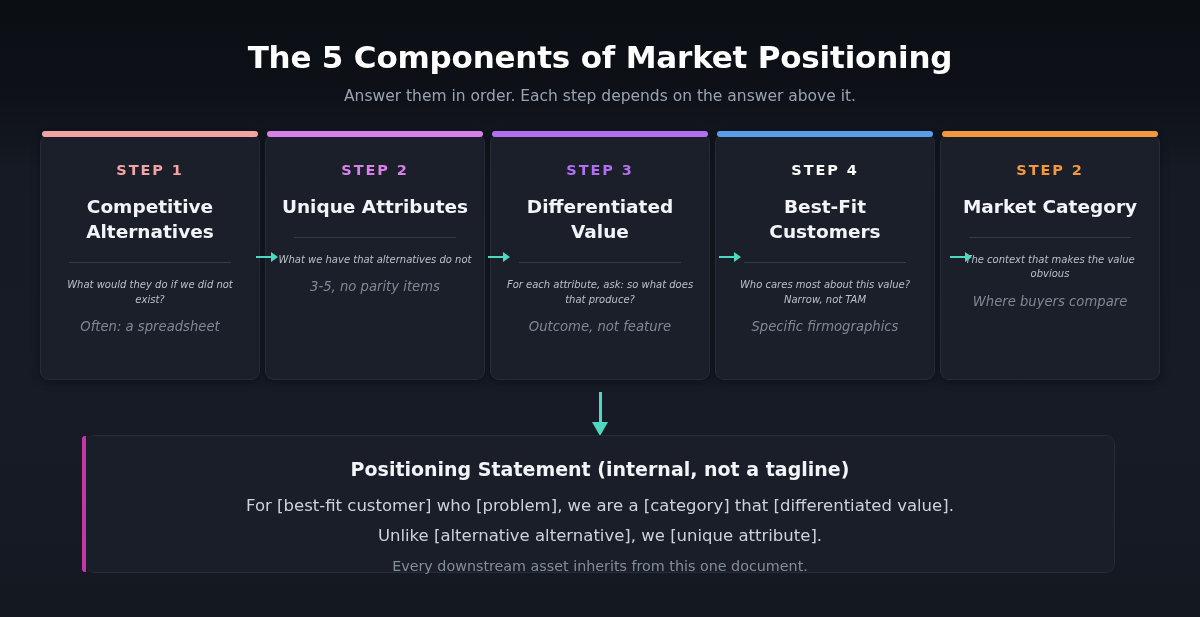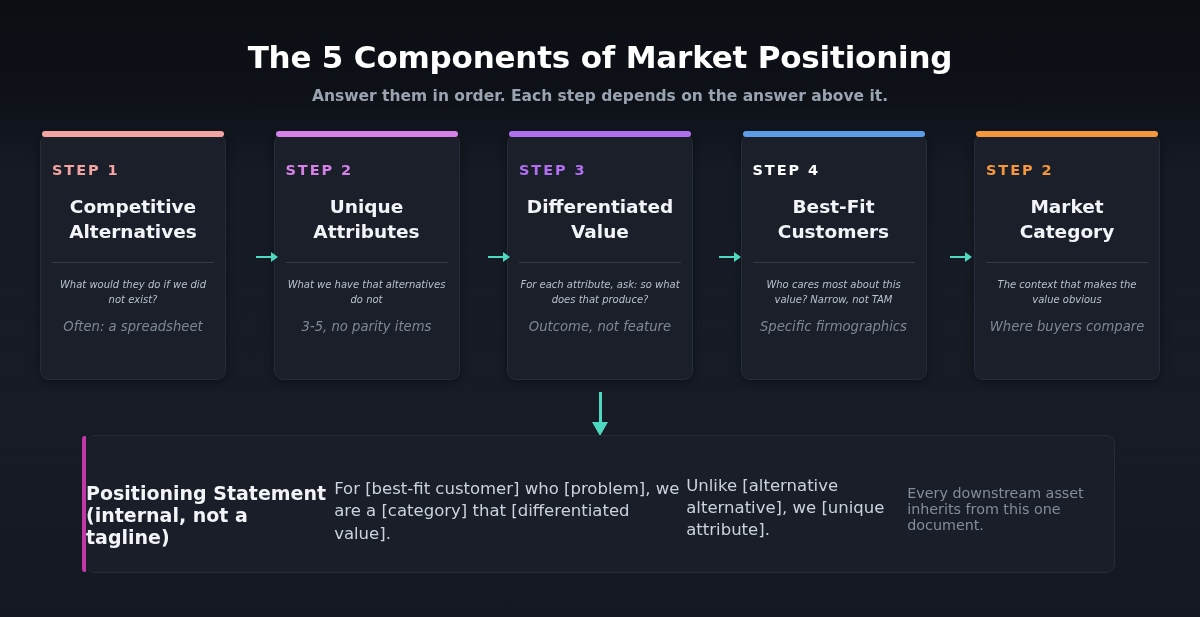--- a/index.html
+++ b/index.html
@@ -16,36 +16,36 @@
     background:linear-gradient(180deg,#0b0e13 0%, #0d1016 14%, #151a24 28%, #161b25 70%, #131821 100%);
   }
 
   
   .header { padding-top:40px; text-align:center; }
   .title {
     font-size:31px; font-weight:bold; color:#ffffff;
     letter-spacing:-0.2px; line-height:1.15;
   }
   .subtitle {
-    margin-top:11px; font-size:15.5px; color:#9aa3b0; font-weight:700;
+    margin-top:11px; font-size:15.5px; color:#9aa3b0; font-weight:400;
   }
 
   
   .row {
     position:absolute; top:134px; left:40px;
     width:1120px; height:248px;
     display:flex; justify-content:space-between; align-items:flex-start;
   }
   .card {
-    width:186px; height:246px;
+    width:220px; height:246px;
     background:#1a1f29;
     border:1px solid #262c38;
     border-radius:9px;
     padding:0 11px;
-    display:flex; flex-direction:column; 
+    display:flex; flex-direction:column; align-items:center;
     position:relative;
     box-shadow:0 2px 9px rgba(0,0,0,.38);
   }
   .accent {
     position:absolute; top:-4px; left:1px; right:1px;
     height:6px; border-radius:4px;
   }
   .step-label {
     margin-top:27px;
     font-size:14.5px; font-weight:bold;
@@ -97,21 +97,21 @@
   }
 
   
   .panel {
     position:absolute; left:86px; top:435px;
     width:1029px; height:138px;
     background:#191e28;
     border:1px solid #262c38;
     border-left:none;
     border-radius:9px;
-    display:flex; flex-direction:row; align-items:center;
+    display:flex; flex-direction:column; align-items:center;
   }
   .panel-accent {
     position:absolute; left:-4px; top:0;
     width:4px; height:100%;
     background:#c238a8;
     border-radius:3px 0 0 3px;
   }
   .panel-title {
     margin-top:22px;
     font-size:19px; font-weight:bold; color:#f2f4f8;

